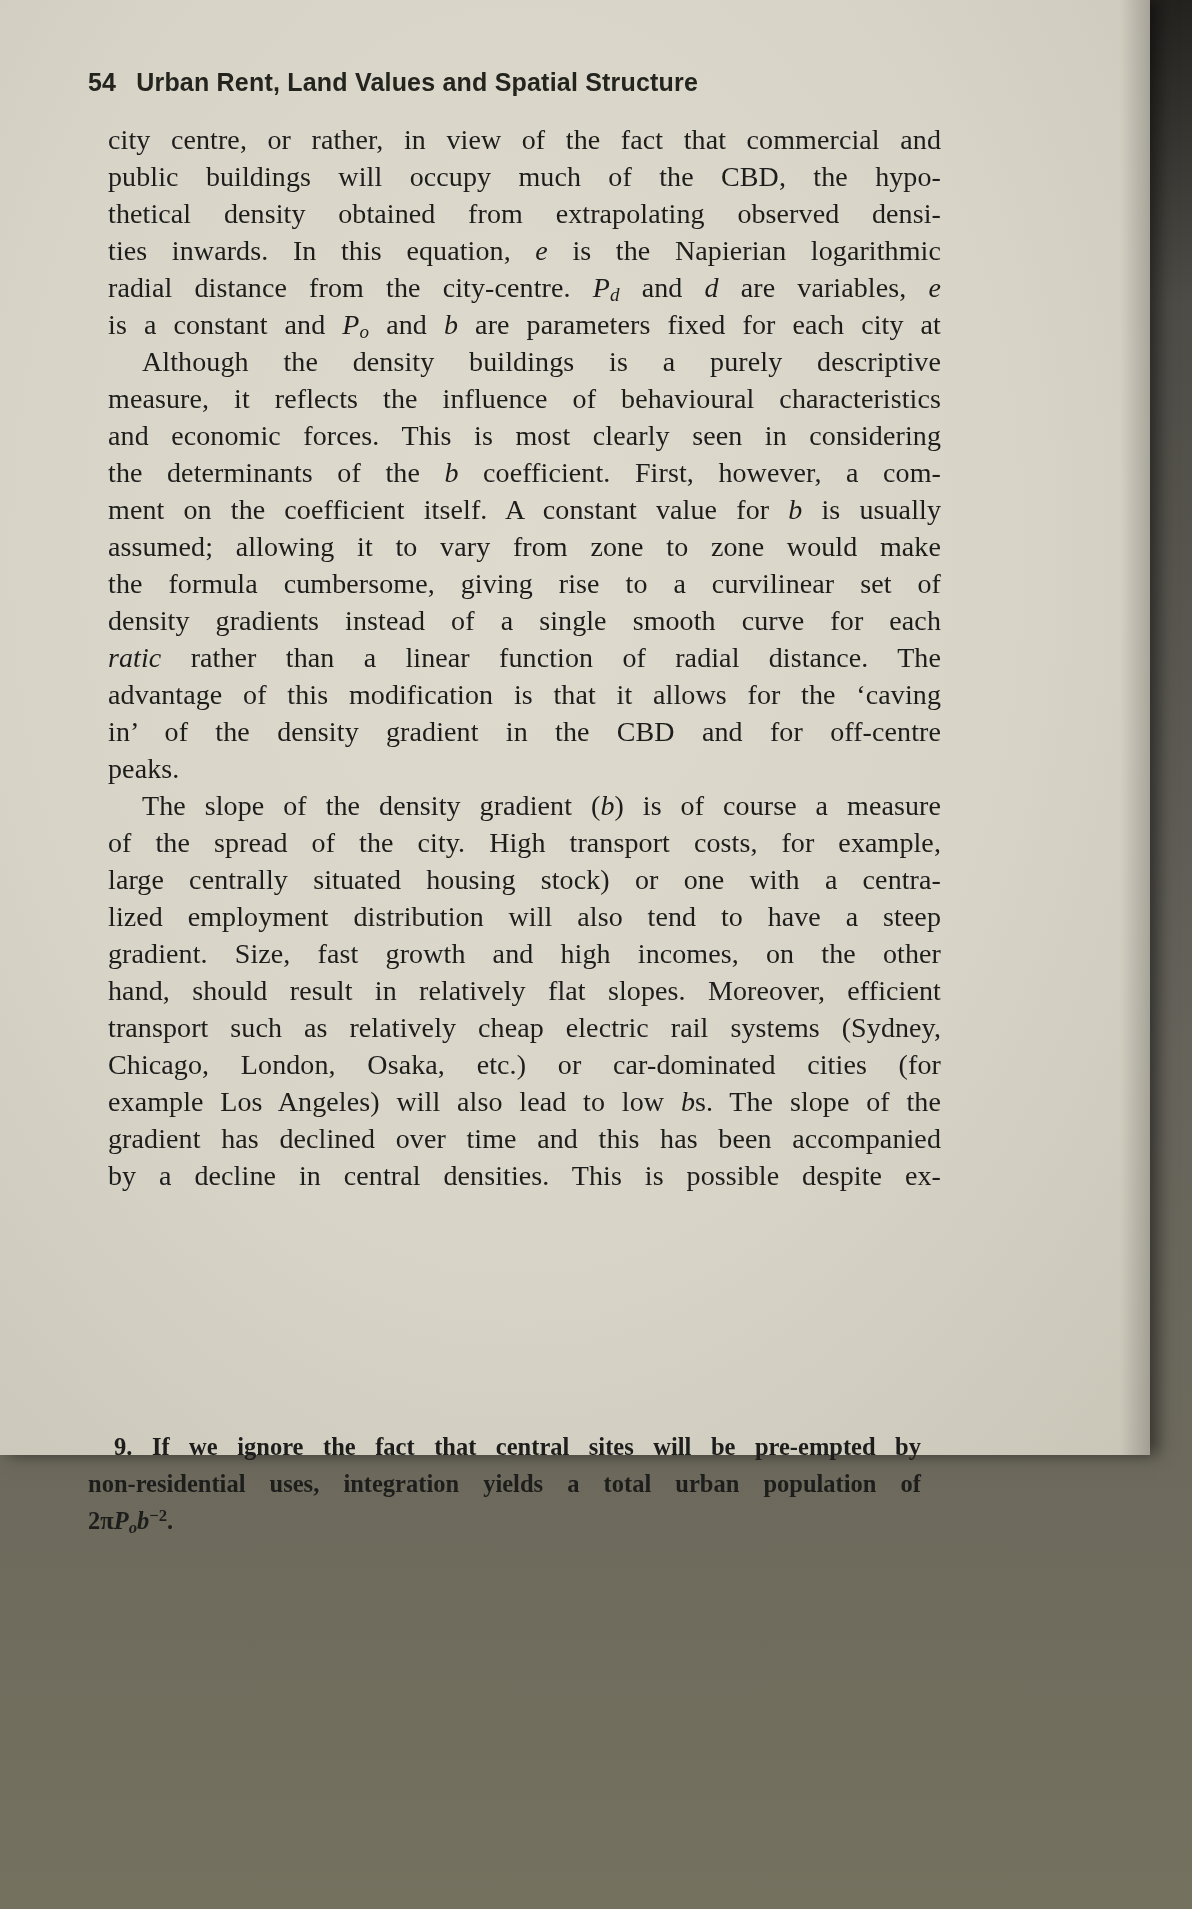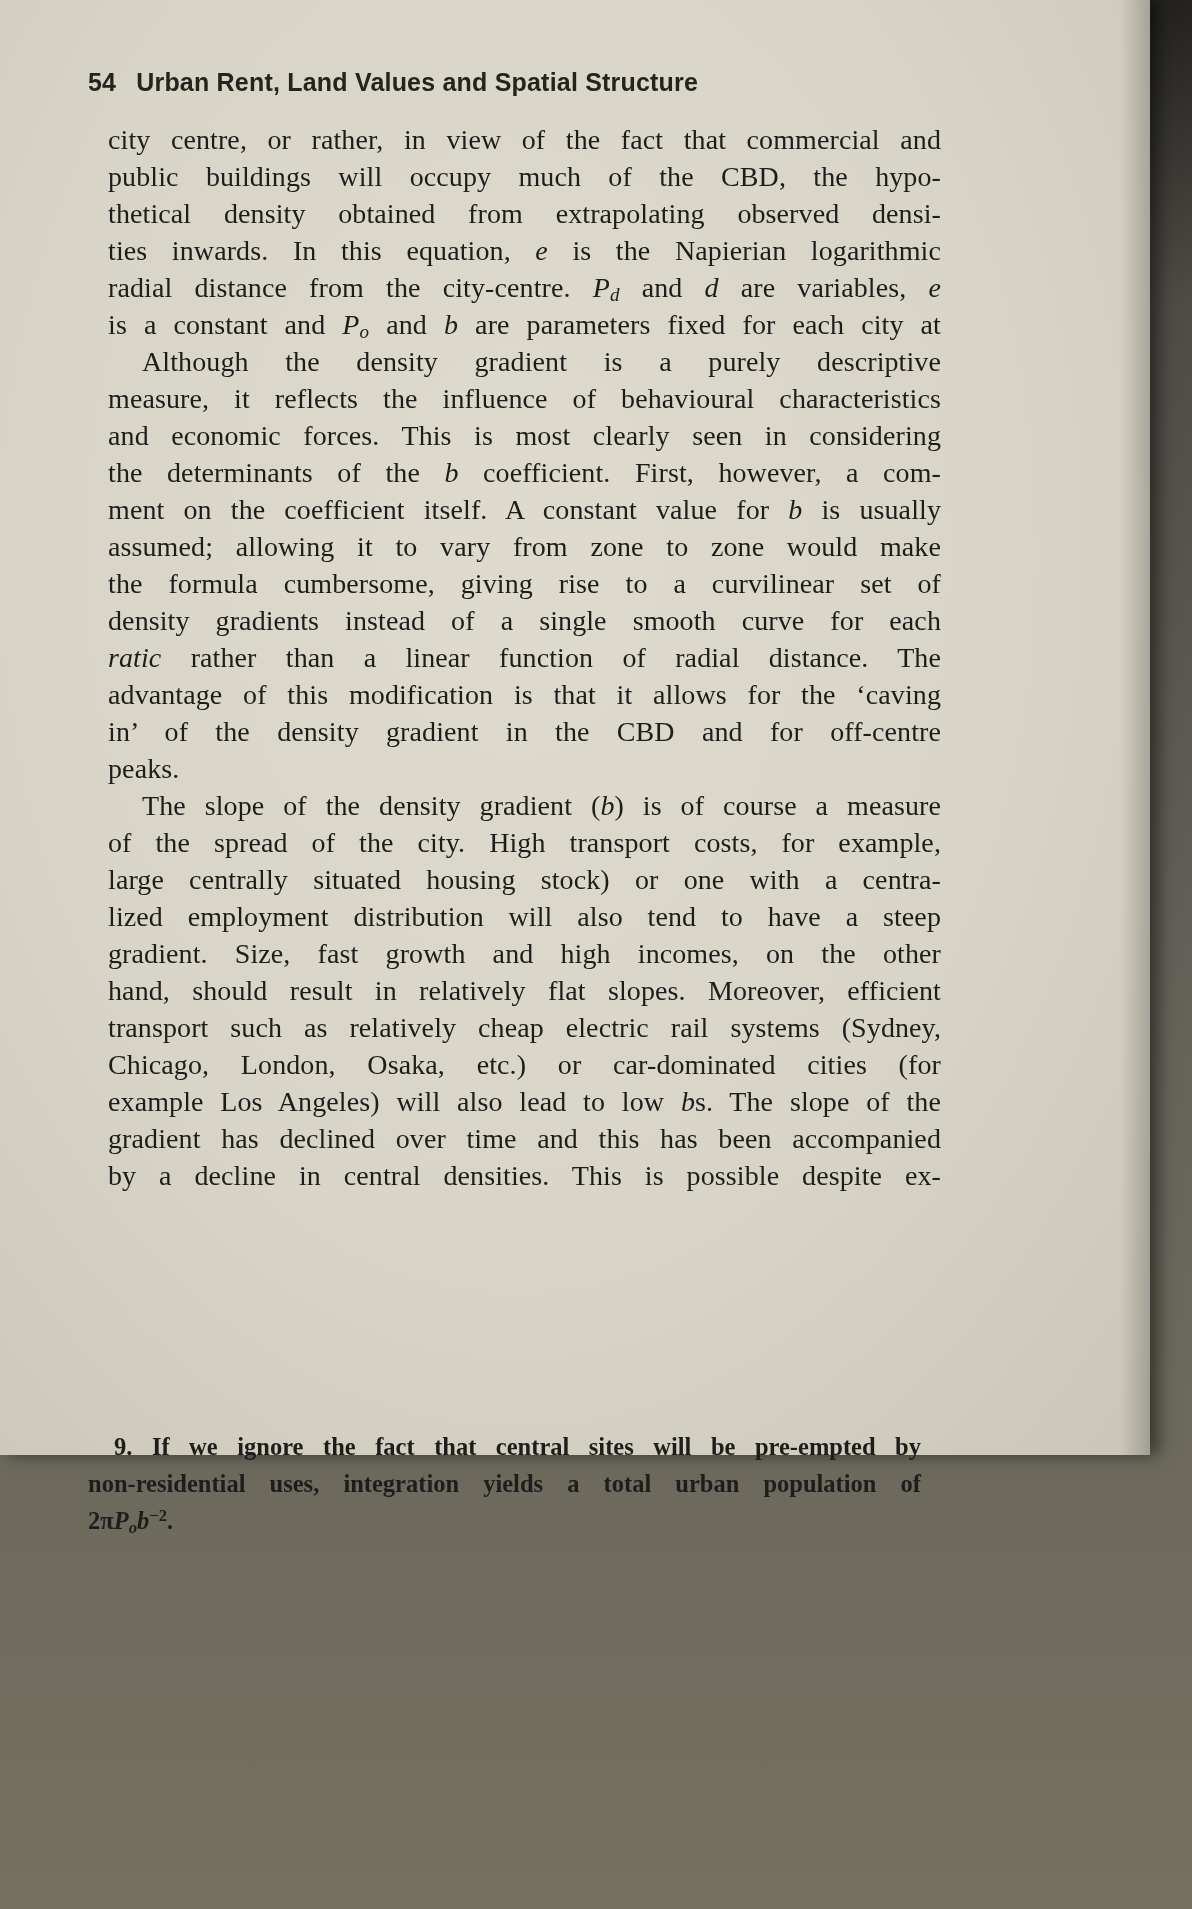--- a/index.html
+++ b/index.html
@@ -88,21 +88,21 @@
       <span>54</span>
       <span>Urban Rent, Land Values and Spatial Structure</span>
     </div>
     <div id="body-text" class="body-text">
         <div class="line just">city centre, or rather, in view of the fact that commercial and</div>
         <div class="line just">public buildings will occupy much of the CBD, the hypo-</div>
         <div class="line just">thetical density obtained from extrapolating observed densi-</div>
         <div class="line just">ties inwards. In this equation, <span class="it">e</span> is the Napierian logarithmic</div>
         <div class="line just">radial distance from the city-centre. <span class="it">P</span><sub class="it">d</sub> and <span class="it">d</span> are variables, <span class="it">e</span></div>
         <div class="line just">is a constant and <span class="it">P</span><sub class="it">o</sub> and <span class="it">b</span> are parameters fixed for each city at</div>
-        <div class="line just indent">Although the density gradient is a purely descriptive</div>
+        <div class="line just indent">Although the density buildings is a purely descriptive</div>
         <div class="line just">measure, it reflects the influence of behavioural characteristics</div>
         <div class="line just">and economic forces. This is most clearly seen in considering</div>
         <div class="line just">the determinants of the <span class="it">b</span> coefficient. First, however, a com-</div>
         <div class="line just">ment on the coefficient itself. A constant value for <span class="it">b</span> is usually</div>
         <div class="line just">assumed; allowing it to vary from zone to zone would make</div>
         <div class="line just">the formula cumbersome, giving rise to a curvilinear set of</div>
         <div class="line just">density gradients instead of a single smooth curve for each</div>
         <div class="line just"><span class="it">ratic</span> rather than a linear function of radial distance. The</div>
         <div class="line just">advantage of this modification is that it allows for the ‘caving</div>
         <div class="line just">in’ of the density gradient in the CBD and for off-centre</div>

